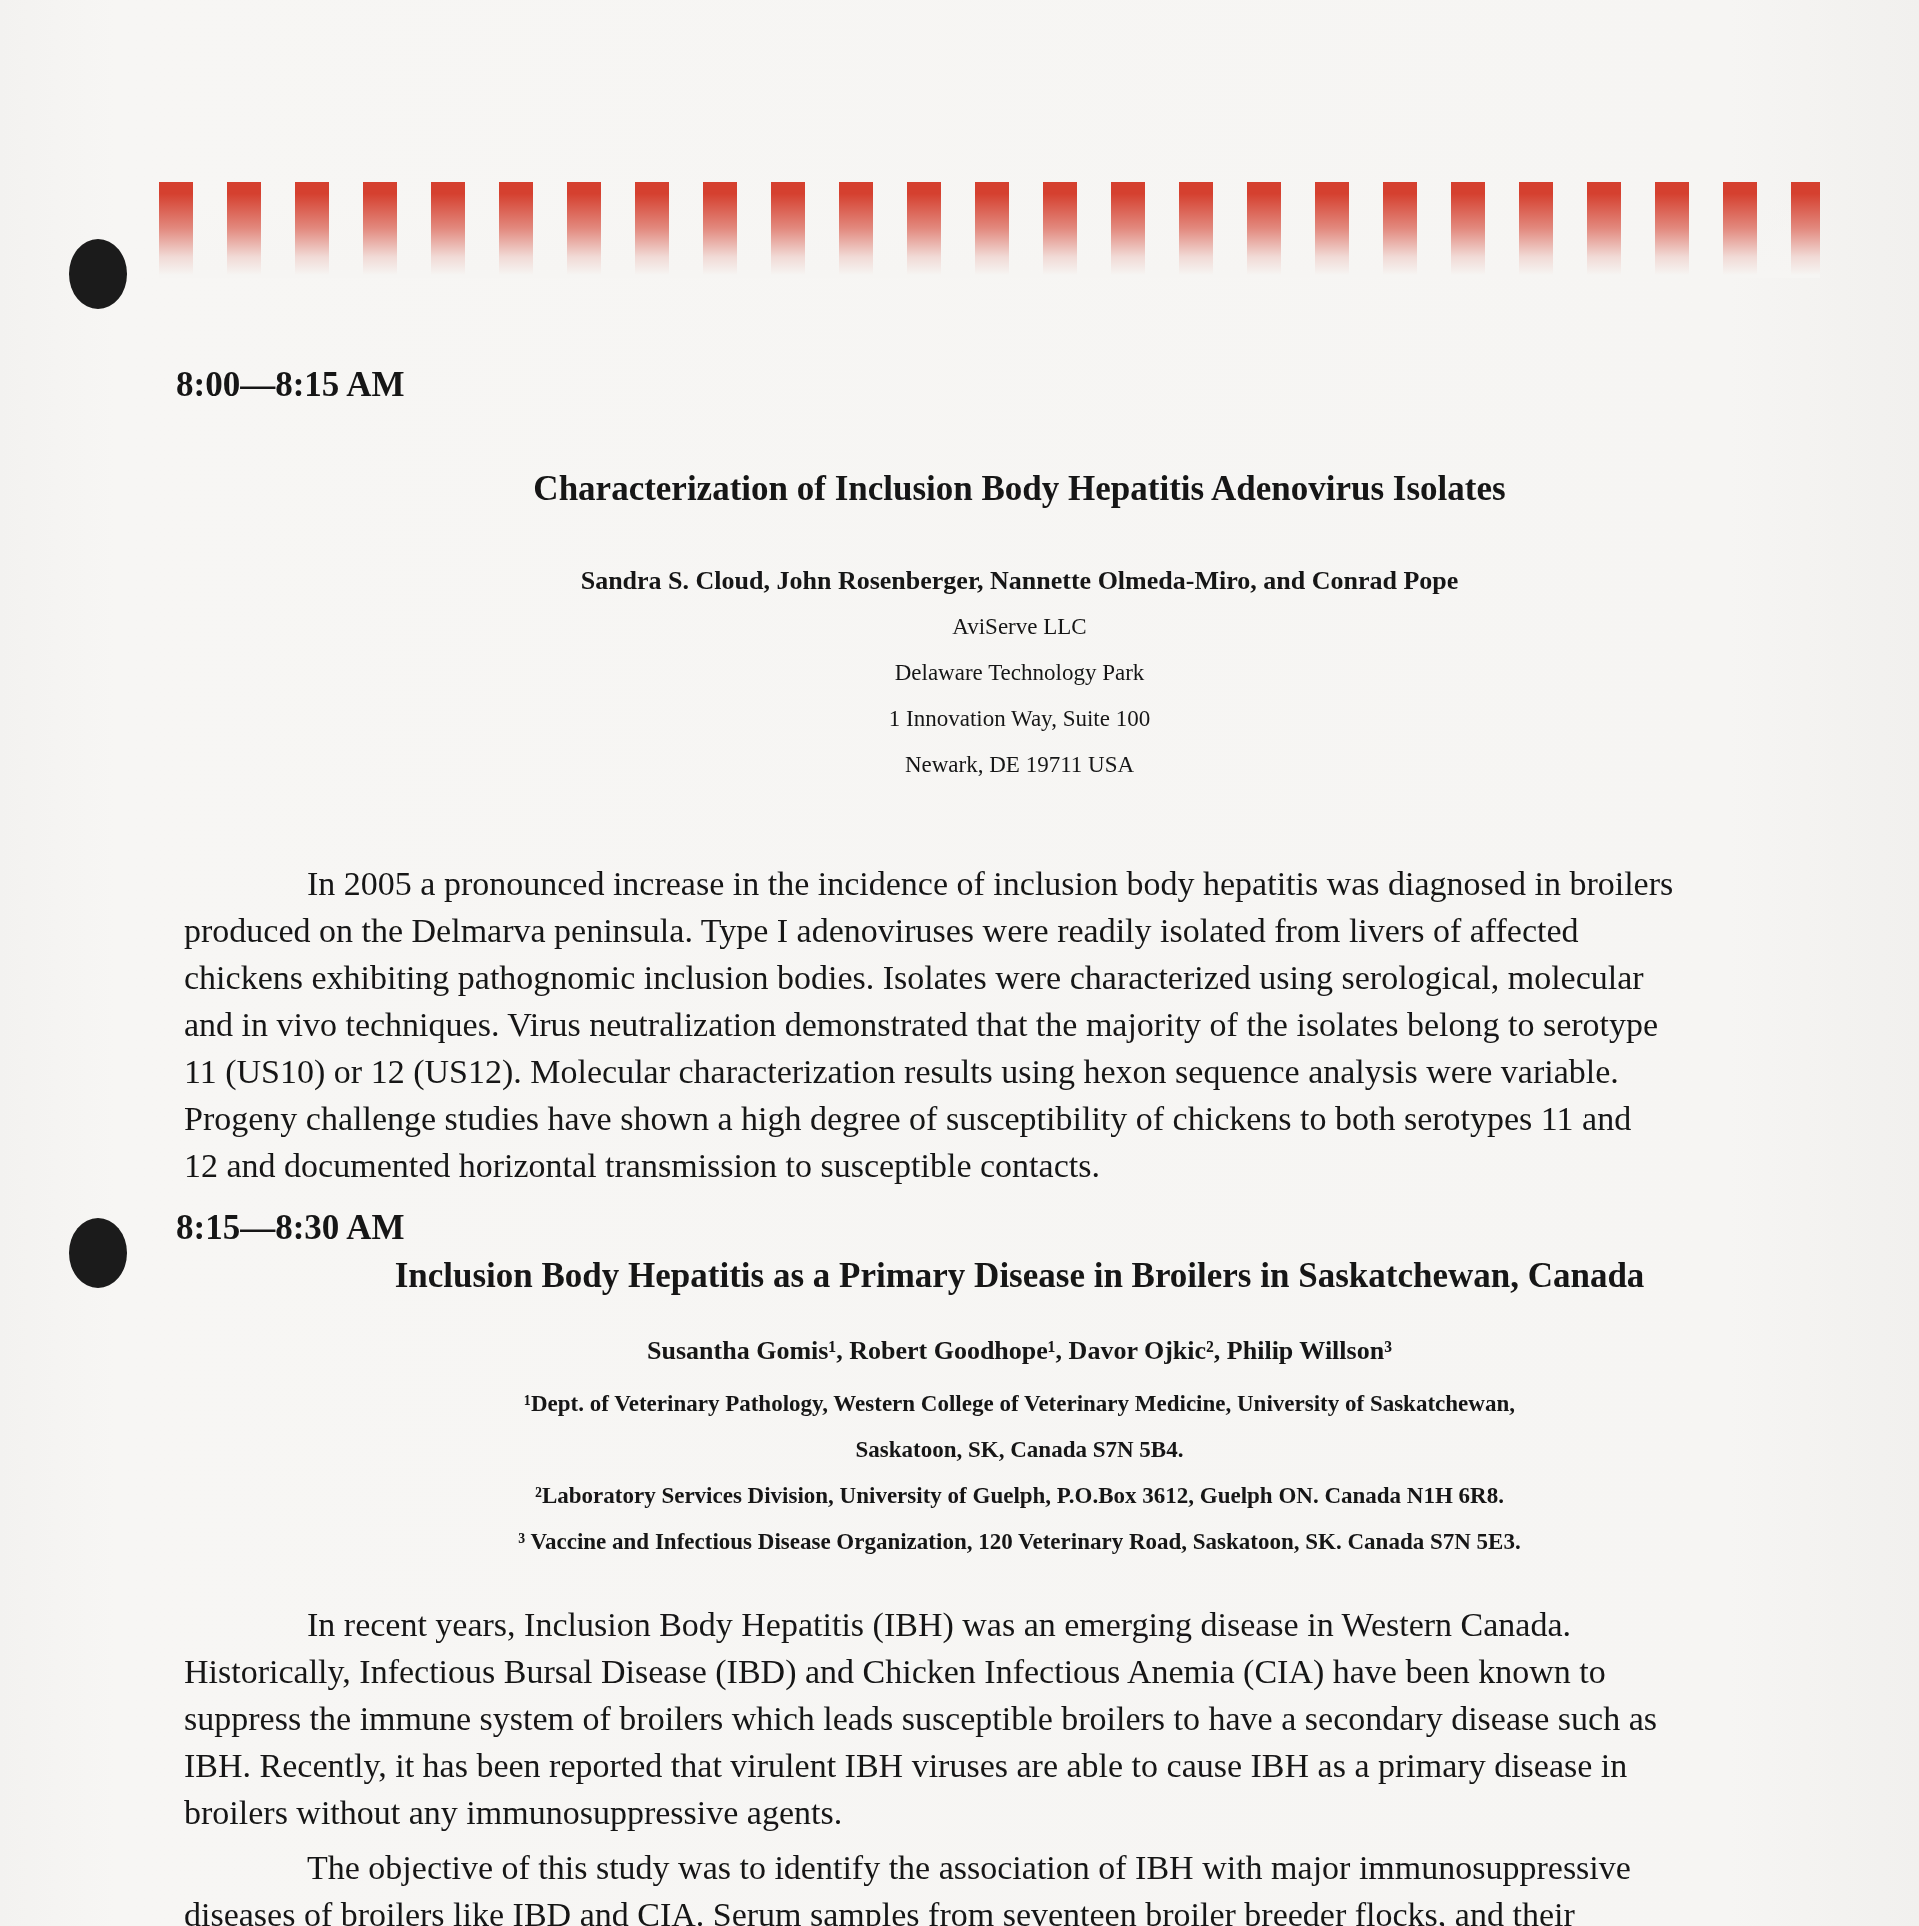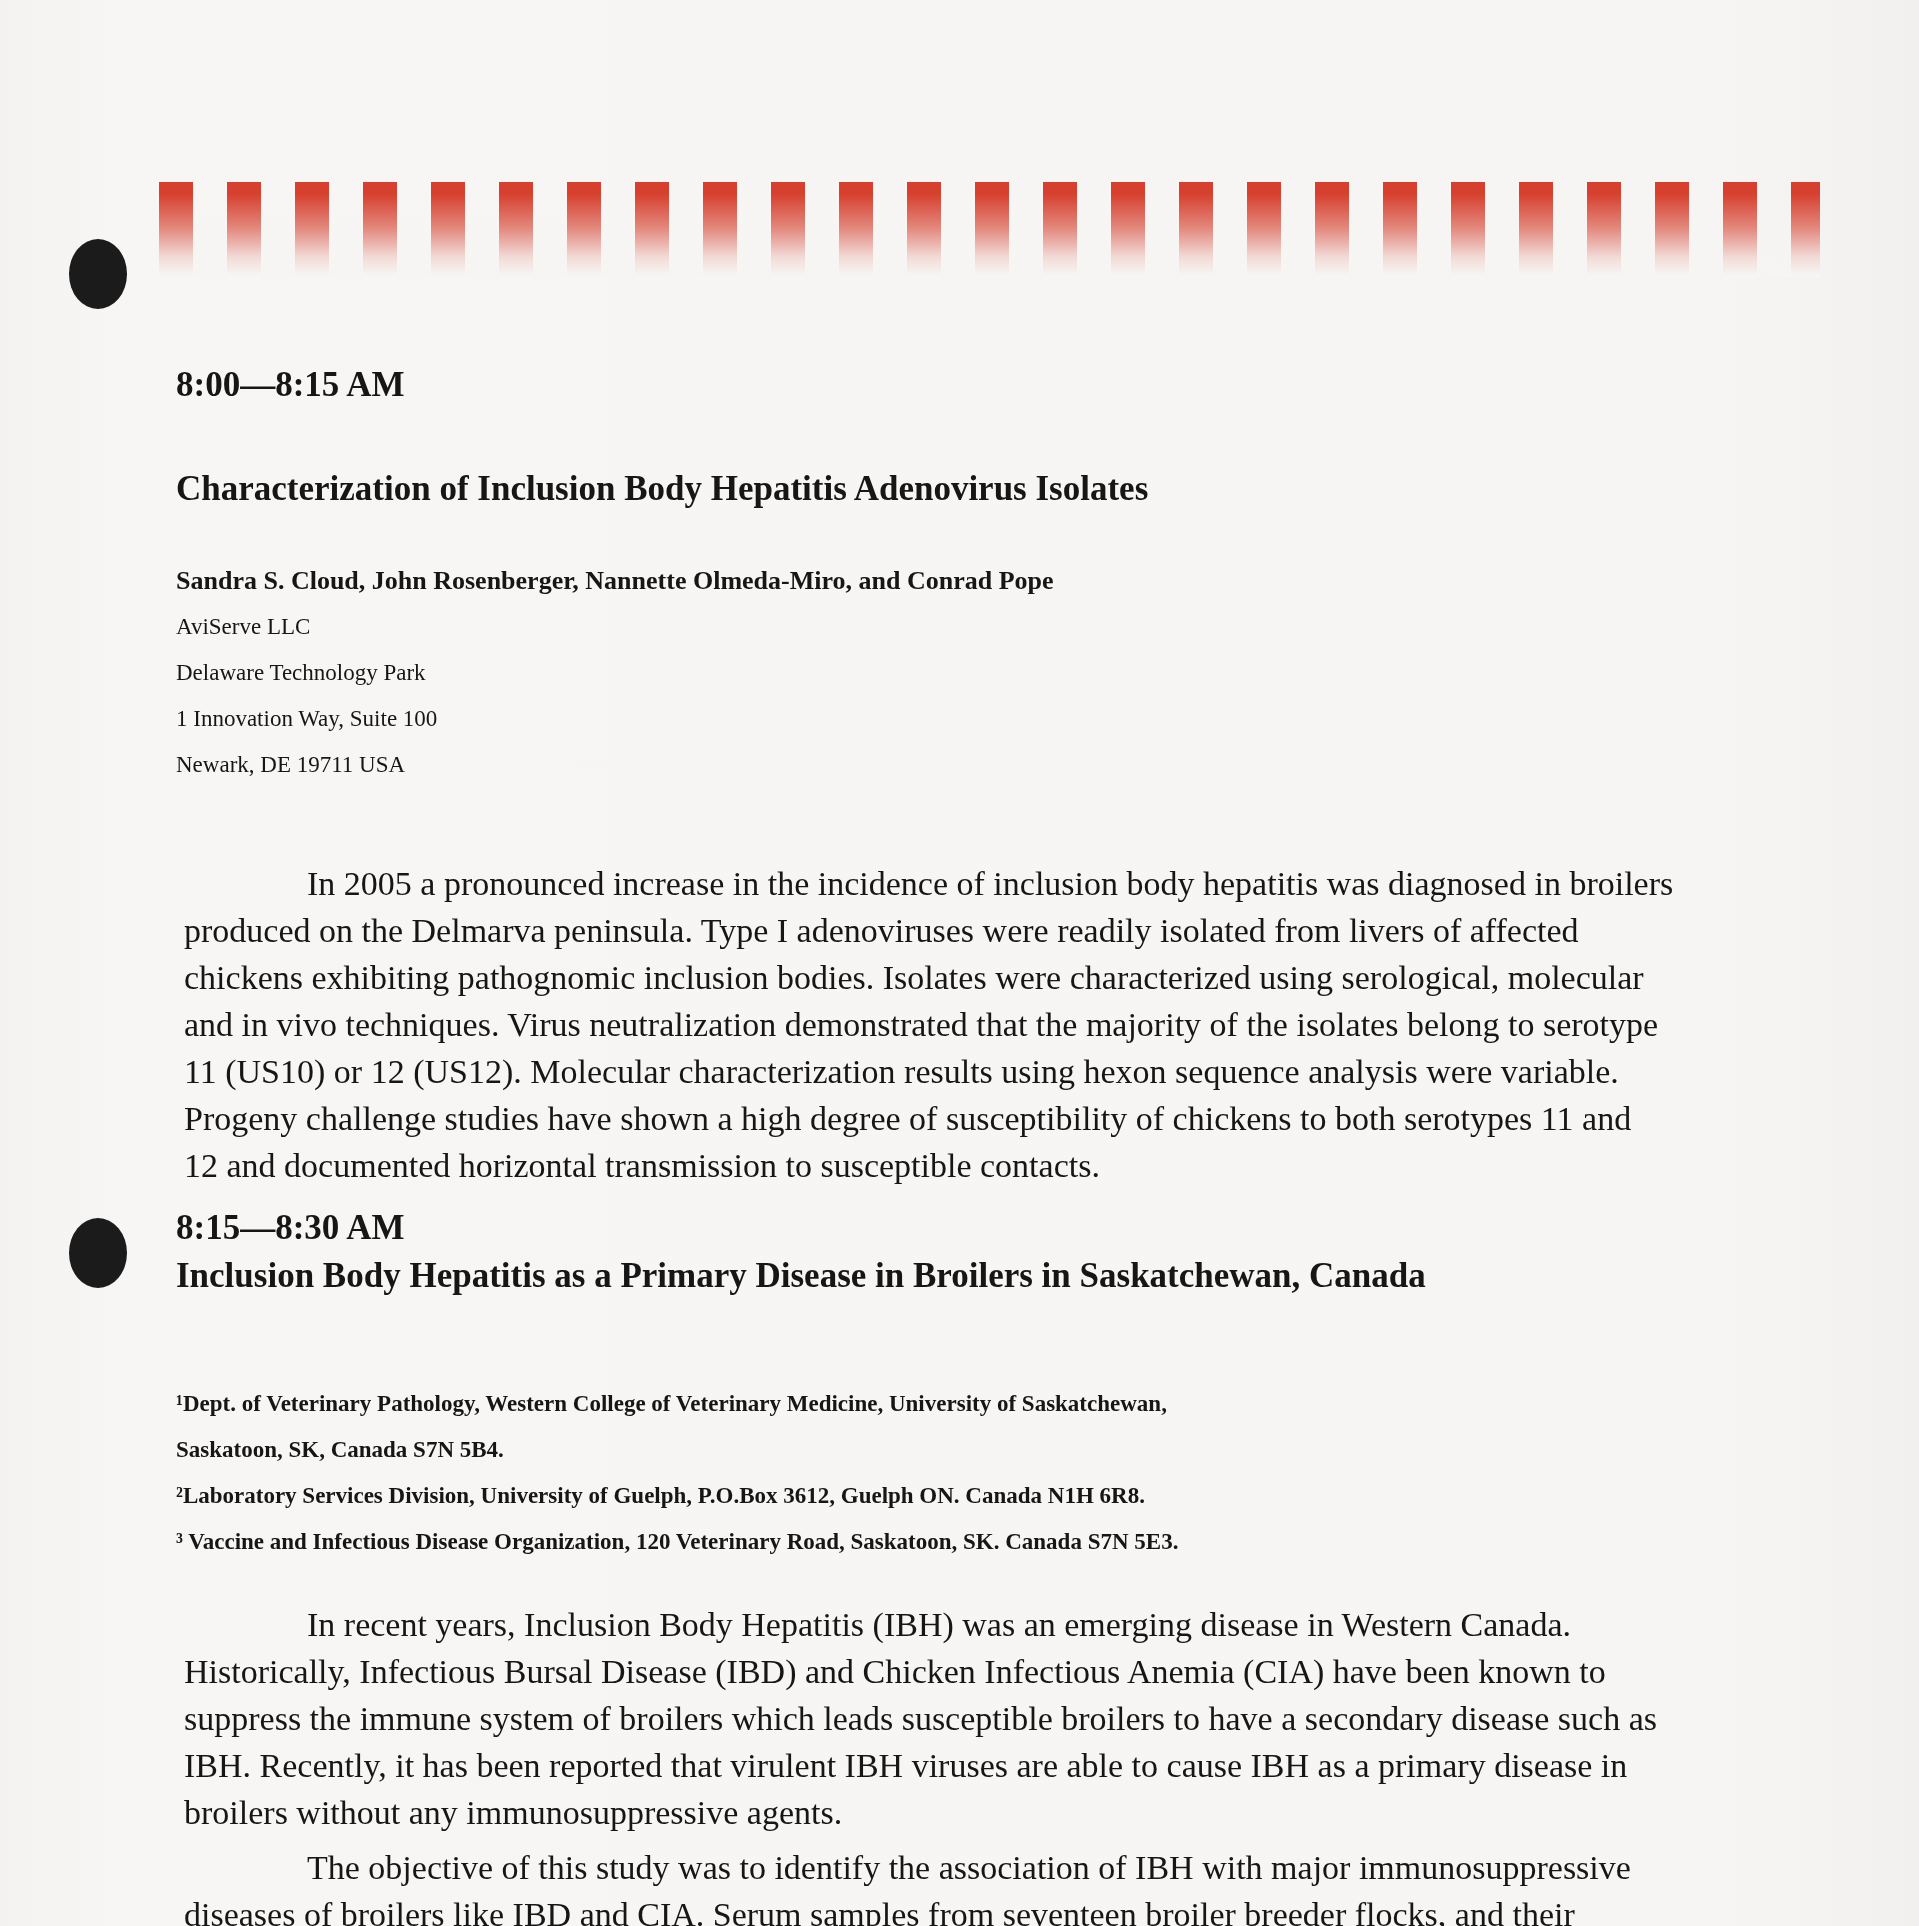--- a/index.html
+++ b/index.html
@@ -44,21 +44,21 @@
     left: 176px;
     font-weight: bold;
     font-size: 35px;
     line-height: 42px;
     white-space: pre-line;
   }
   .centered {
     position: absolute;
     left: 176px;
     width: 1687px;
-    text-align: left;
+    text-align: center;
     white-space: pre-line;
   }
   .title-line  { font-weight: bold; font-size: 35px; line-height: 43px; }
   .authors-line{ font-weight: bold; font-size: 26px; line-height: 45px; }
   .affil-block { font-size: 23px; line-height: 46px; }
 
   .abstract {
     position: absolute;
     left: 176px;
     width: 1695px;
@@ -100,20 +100,21 @@
 and in vivo techniques.  Virus neutralization demonstrated that the majority of the isolates belong to serotype
 11 (US10) or 12 (US12).  Molecular characterization results using hexon sequence analysis were variable.
 Progeny challenge studies have shown a high degree of susceptibility of chickens to both serotypes 11 and
 12 and documented horizontal transmission to susceptible contacts.</p>
   </div>
 
   <div class="bold-line" style="top:1207px;">8:15—8:30 AM</div>
 
   <div class="centered title-line" style="top:1254px;">Inclusion Body Hepatitis as a Primary Disease in Broilers in Saskatchewan, Canada</div>
 
+  <div class="centered authors-line" style="top:1328px;">Susantha Gomis¹, Robert Goodhope¹, Davor Ojkic², Philip Willson³</div>
 
   <div class="centered affil-block" style="top:1381px;font-weight:bold;">¹Dept. of Veterinary Pathology, Western College of Veterinary Medicine, University of Saskatchewan,
 Saskatoon, SK, Canada S7N 5B4.
 ²Laboratory Services Division, University of Guelph, P.O.Box 3612, Guelph ON.  Canada N1H 6R8.
 ³ Vaccine and Infectious Disease Organization, 120 Veterinary Road, Saskatoon, SK. Canada S7N 5E3.</div>
 
   <div class="abstract" style="top:1593px;">
     <p>In recent years, Inclusion Body Hepatitis (IBH) was an emerging disease in Western Canada.
 Historically, Infectious Bursal Disease (IBD) and Chicken Infectious Anemia (CIA) have been known to
 suppress the immune system of broilers which leads susceptible broilers to have a secondary disease such as

